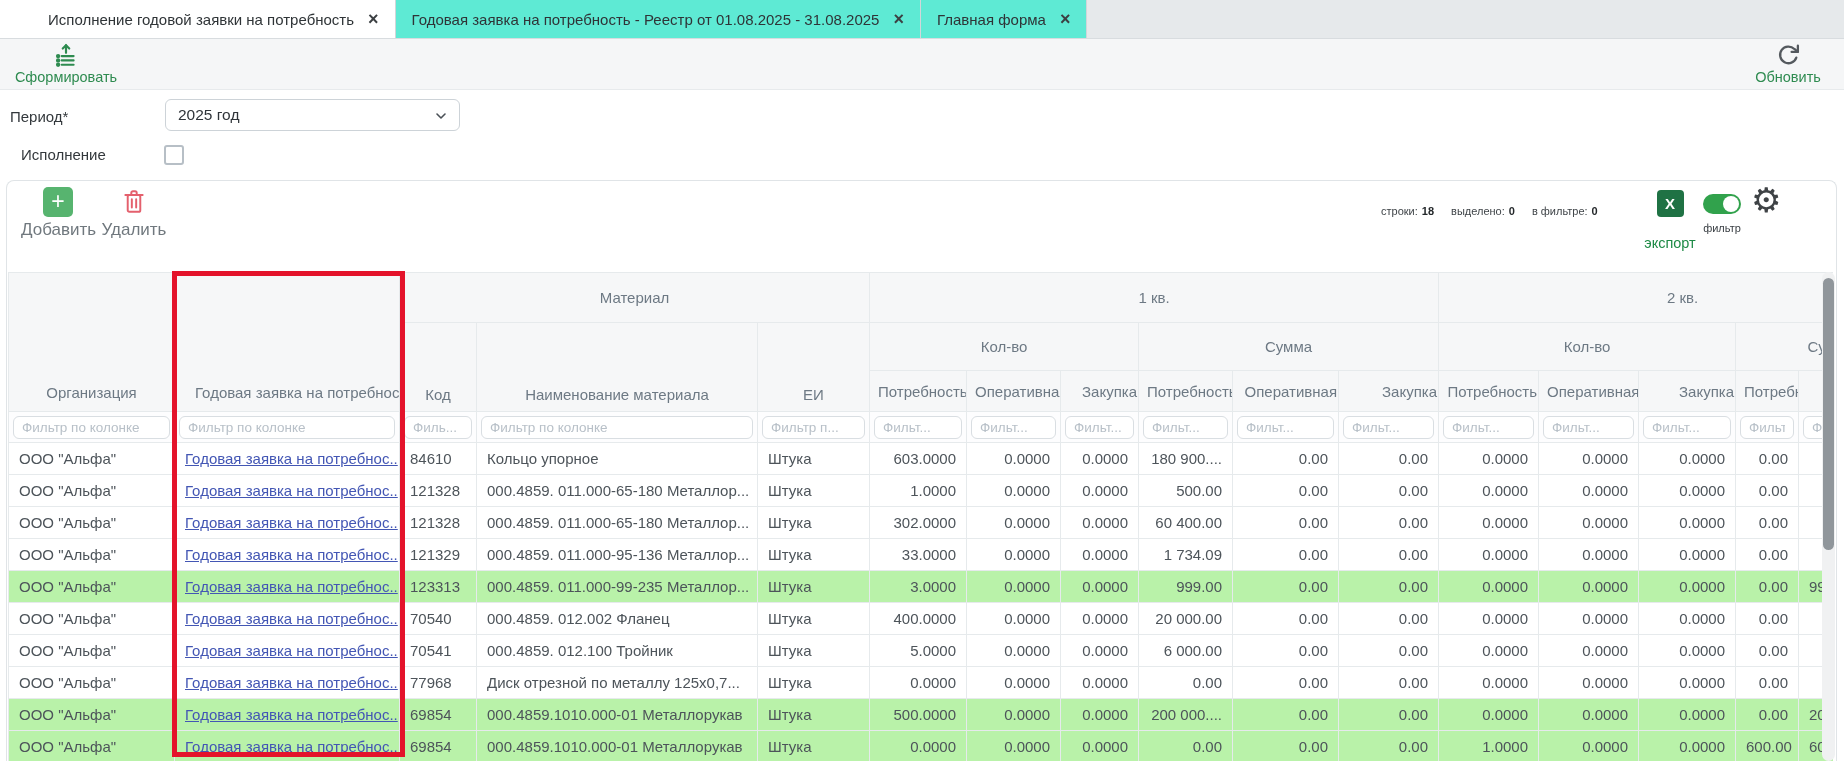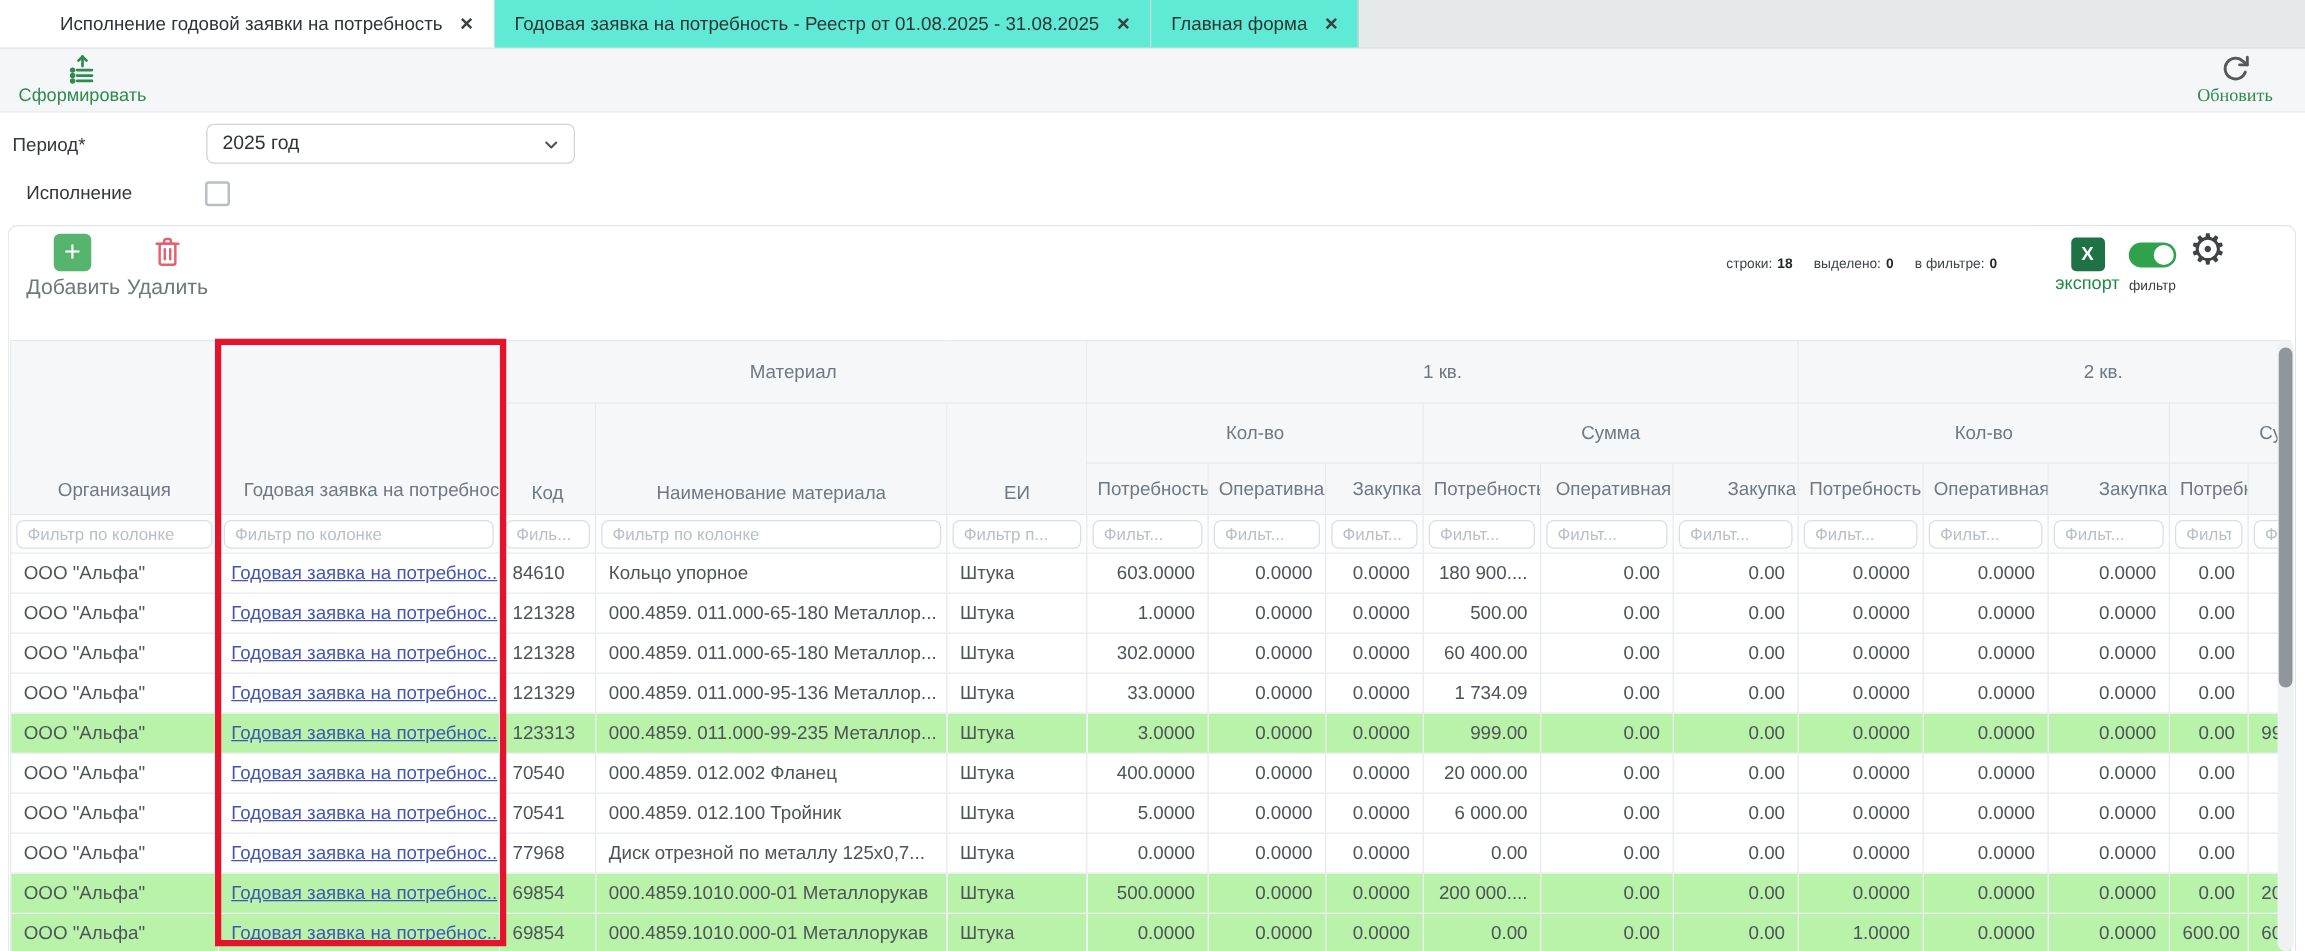--- a/index.html
+++ b/index.html
@@ -14,21 +14,21 @@
   .tab.active{background:#fff;border-bottom:none;padding-left:48px;}
   .tab-close{margin-left:14px;font-size:18px;font-weight:600;color:#3c4043;line-height:1;}
 
   
   .ribbon{position:absolute;top:39px;left:0;width:1844px;height:51px;background:#f5f6f7;
     border-bottom:1px solid #e7eaec;box-sizing:border-box;}
   .ribbon-btn{position:absolute;top:3px;text-align:center;cursor:pointer;}
   .ribbon-btn .ic{display:block;margin:0 auto;height:26px;}
   .ribbon-btn .lbl{display:block;font-size:14.5px;color:#2e8b50;margin-top:1px;}
   .btn-generate{left:14px;width:104px;}
-  .btn-refresh{left:1750px;width:76px;font-family:Liberation Serif, serif;}
+  .btn-refresh{left:1750px;width:76px;}
 
   
   .flabel{position:absolute;font-size:15px;color:#33383c;}
   .period-select{position:absolute;left:165px;top:99px;width:295px;height:32px;background:#fff;
     border:1px solid #cdd3d8;border-radius:6px;box-sizing:border-box;font-size:15.5px;color:#2f3439;
     line-height:30px;padding-left:12px;cursor:pointer;}
   .period-select svg{position:absolute;right:10px;top:8px;}
   .checkbox{position:absolute;left:164px;top:145px;width:16px;height:16px;background:#fff;
     border:2px solid #b7bfc6;border-radius:3px;cursor:pointer;}
 
@@ -39,21 +39,21 @@
   .tool-btn .lbl{display:block;font-size:17px;color:#70787e;margin-top:3px;}
   .btn-add{left:14px;width:74px;}
   .btn-del{left:92px;width:70px;}
   .plus-box{display:inline-block;width:30px;height:30px;background:#57b46f;border-radius:5px;
     color:#fff;font-size:23px;line-height:28px;font-weight:500;}
   .stats{position:absolute;left:1374px;top:24px;font-size:11px;color:#3f4448;display:flex;gap:17px;white-space:nowrap;}
   .stats b{color:#24282b;margin-left:4px;}
   .export-btn{position:absolute;left:1634px;top:9px;width:58px;text-align:center;cursor:pointer;}
   .excel-ic{display:inline-block;width:27px;height:27px;background:#1f7244;border-radius:4px;
     color:#fff;font-size:15px;font-weight:700;line-height:27px;text-align:center;}
-  .export-btn .lbl{display:block;font-size:14.5px;color:#1d8a45;margin-top:2px;}
+  .export-btn .lbl{display:block;font-size:14.5px;color:#1d8a45;margin-top:18px;}
   .toggle-wrap{position:absolute;left:1684px;top:13px;width:62px;text-align:center;cursor:pointer;}
   .toggle{position:relative;display:inline-block;width:38px;height:20px;background:#31a24c;border-radius:10px;}
   .toggle .knob{position:absolute;right:2px;top:2px;width:16px;height:16px;background:#fff;border-radius:50%;}
   .toggle-wrap .lbl{display:block;font-size:11px;color:#3b4045;margin-top:4px;}
   .gear{position:absolute;left:1744px;top:2px;font-size:34px;color:#3f4346;cursor:pointer;
     font-family:"DejaVu Sans",sans-serif;line-height:1;}
   .group-hint{position:absolute;left:8px;top:55px;font-style:italic;font-size:15px;color:#44484c;}
 
   
   .table-viewport{position:absolute;left:1px;top:91px;width:1825px;height:490px;overflow:hidden;}

